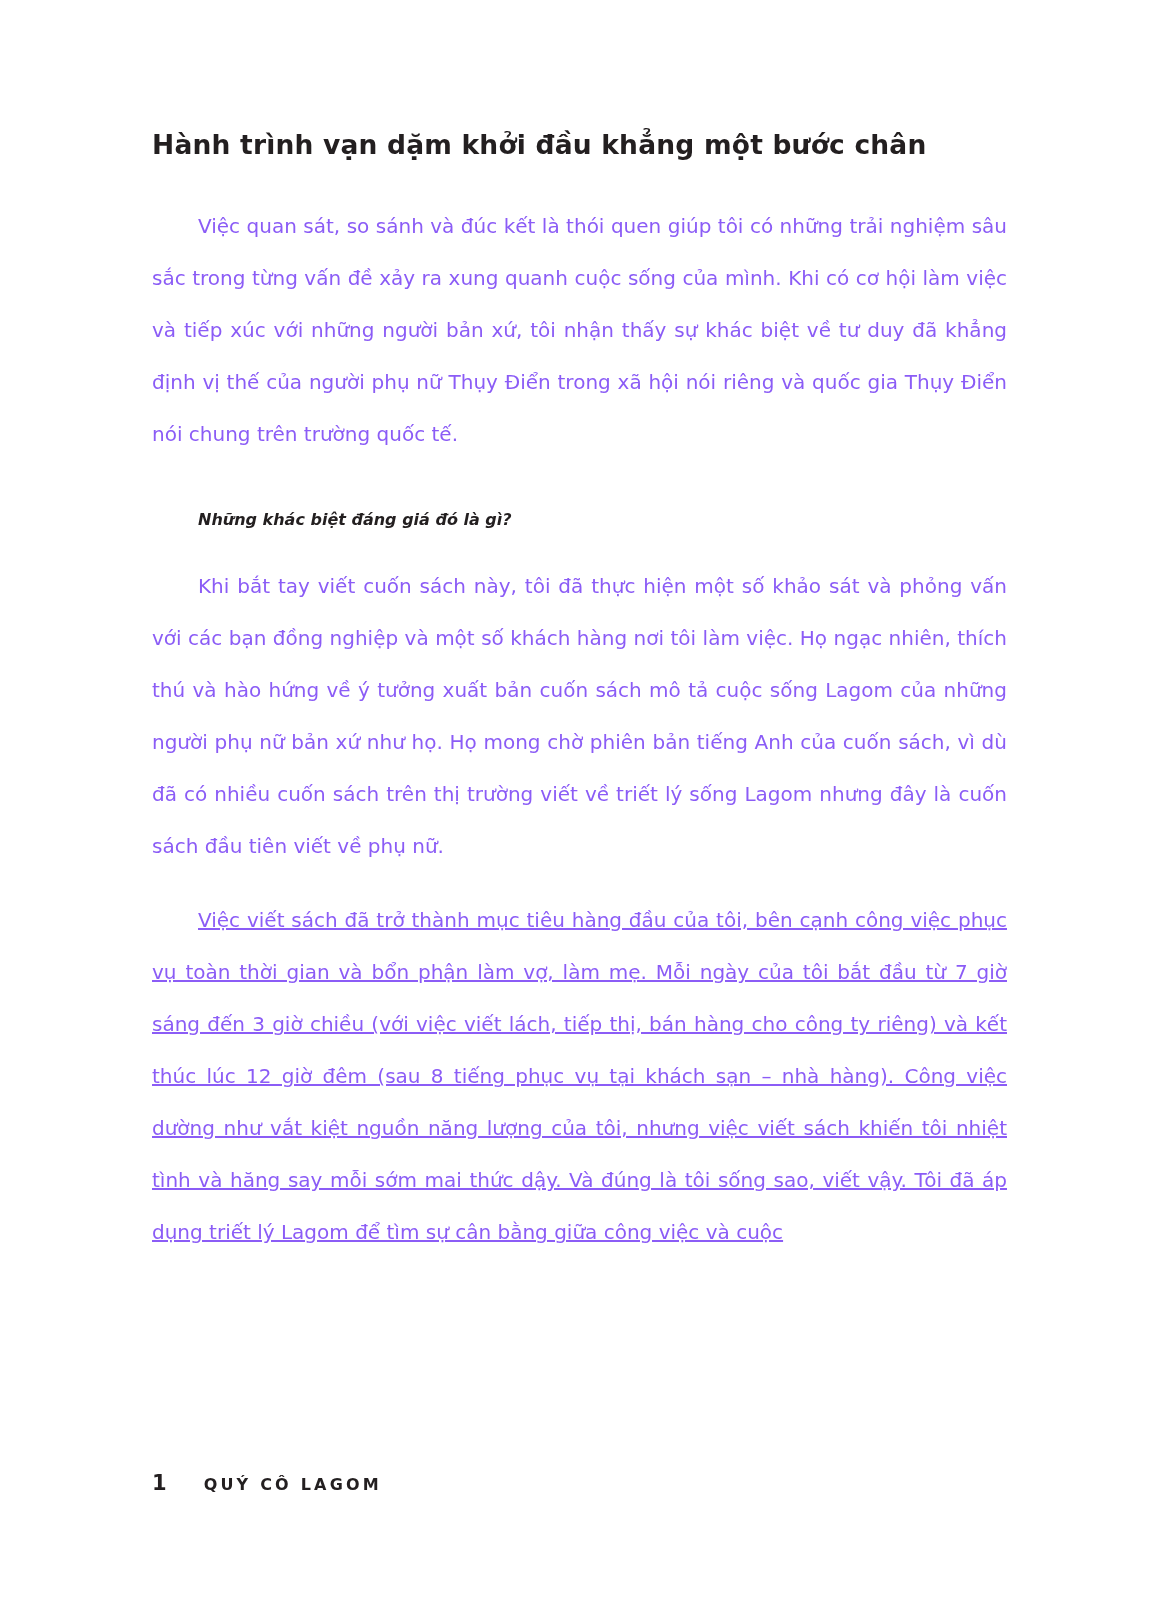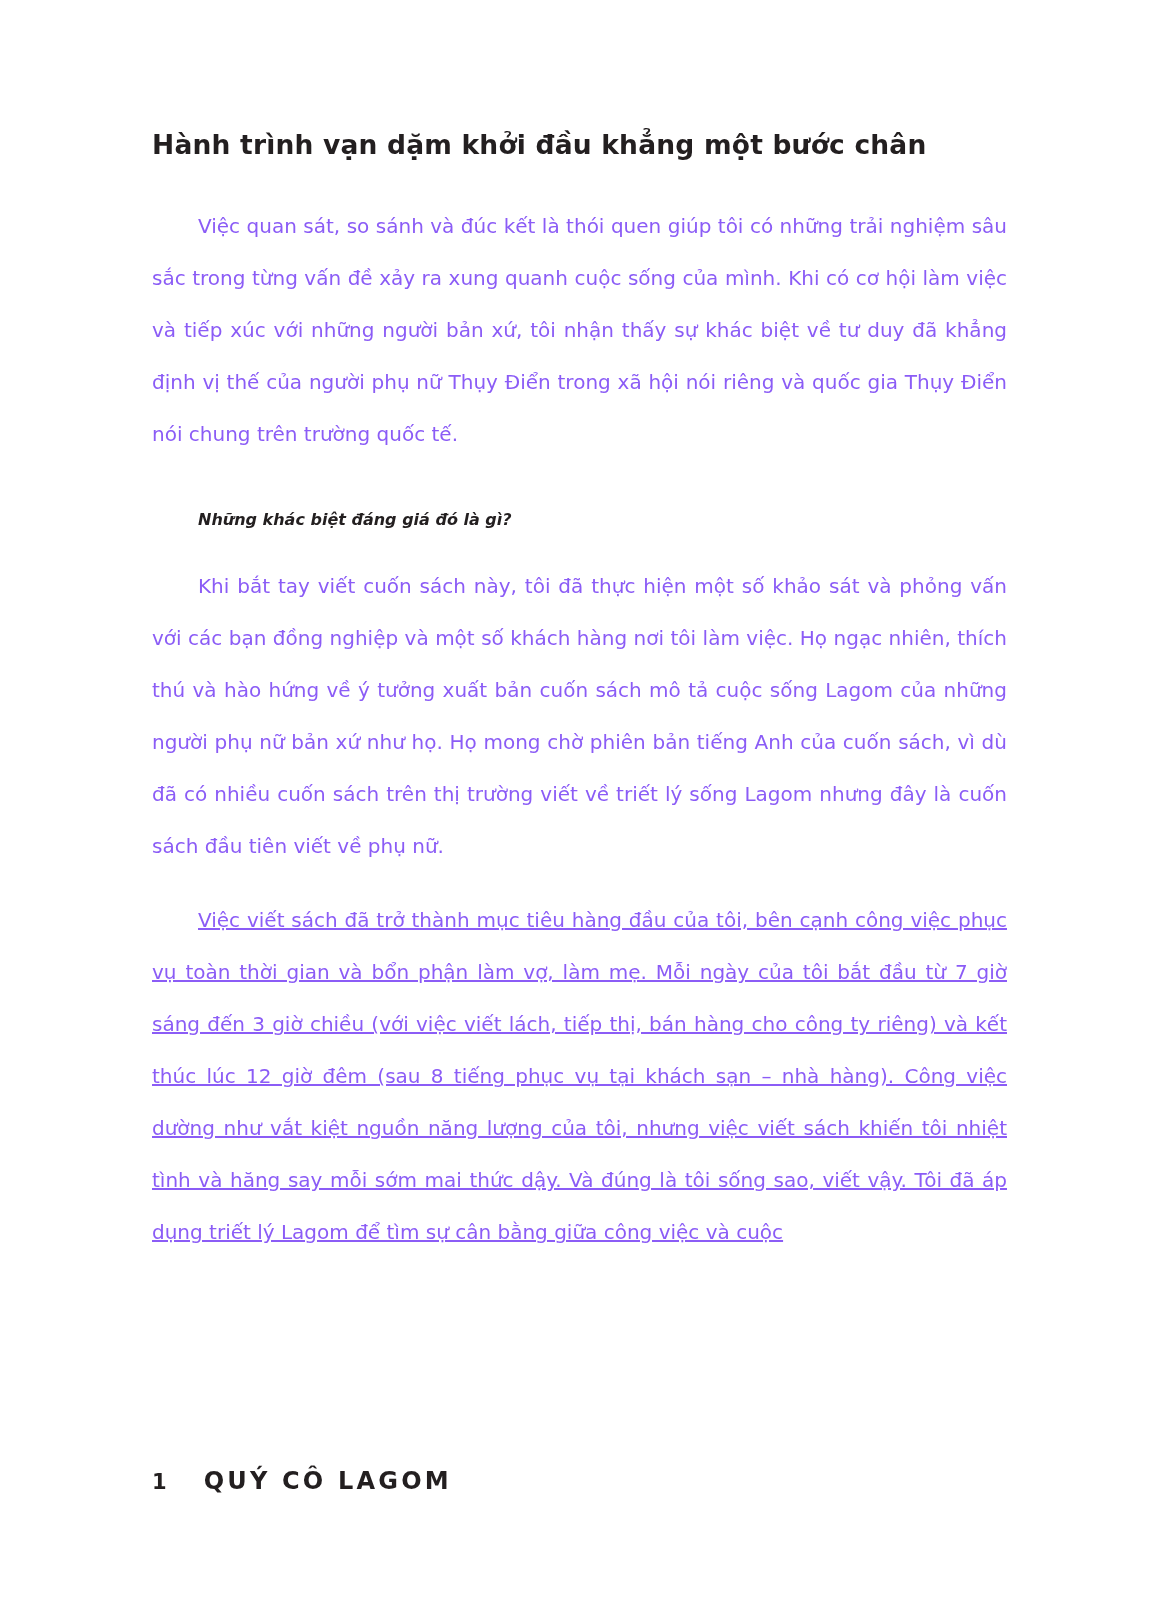--- a/index.html
+++ b/index.html
@@ -66,21 +66,21 @@
     align-items: baseline;
     gap: 36px;
   }
   .folio {
     font-size: 21px;
     font-weight: 700;
     letter-spacing: 1px;
     color: #231f20;
   }
   .running-title {
-    font-size: 24px;
+    font-size: 16px;
     font-weight: 700;
     letter-spacing: 3.2px;
     color: #231f20;
   }
 </style>
 </head>
 <body>
 
 <div class="page">
   <div class="content">

